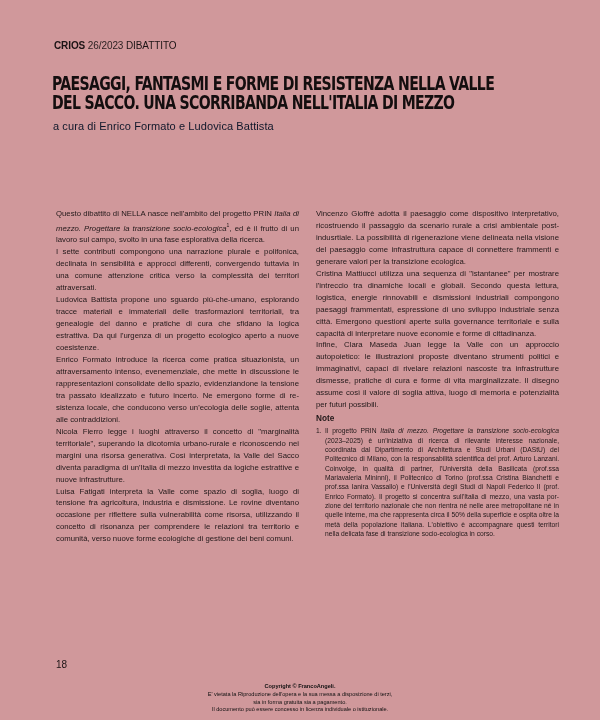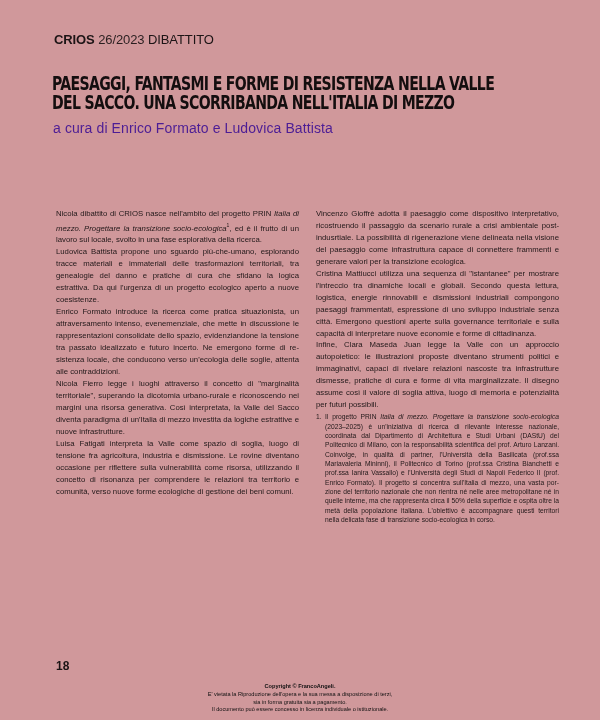--- a/index.html
+++ b/index.html
@@ -4,41 +4,41 @@
 <style>
   html, body { margin: 0; padding: 0; }
   body {
     width: 600px; height: 720px; overflow: hidden;
     background: #d0989b;
     font-family: "Liberation Sans", sans-serif;
     color: #1c1415;
     position: relative;
   }
   .header-line {
-    position: absolute; left: 54px; top: 32px;
-    font-size: 13px; letter-spacing: -0.1px;
+    position: absolute; left: 54px; top: 40px;
+    font-size: 10px; letter-spacing: -0.1px;
     white-space: nowrap;
   }
   .header-line .crios { font-weight: bold; }
   .header-line .issue { font-weight: normal; color: #2a1f20; }
   .header-line .section { font-weight: normal; }
   .title {
     position: absolute; left: 52px; top: 74px; width: 510px;
     font-family: "DejaVu Sans", sans-serif;
     font-weight: bold;
     font-size: 19px; line-height: 19px;
     letter-spacing: -0.9px;
     transform: scaleX(0.74); transform-origin: left top;
     width: 690px;
     color: #140e0f;
     margin: 0;
   }
   .subtitle {
     position: absolute; left: 53px; top: 120px;
-    font-size: 14px; color: #4c1d95; white-space: nowrap;
+    font-size: 11px; color: #0f172a; white-space: nowrap;
     letter-spacing: 0.1px;
   }
   .col {
     position: absolute; top: 208px; width: 243px;
     font-size: 7.75px; line-height: 11.95px;
     text-align: justify; hyphens: manual;
     color: #211819;
   }
   .col p { margin: 0; }
   .col-left { left: 56px; }
@@ -46,21 +46,21 @@
   .col i { font-style: italic; }
   .note-head {
     font-weight: bold; font-size: 8.2px; margin-top: 2px; line-height: 12px;
   }
   .note {
     display: flex; font-size: 6.7px; line-height: 9.35px; margin-top: 1px;
   }
   .note-num { width: 9px; flex: none; }
   .note-text { flex: 1; text-align: justify; }
   .page-num {
-    position: absolute; left: 56px; top: 659px; font-size: 12px; font-weight: bold;
+    position: absolute; left: 56px; top: 659px; font-size: 10px; font-weight: normal;
   }
   .copyright {
     position: absolute; left: 0; top: 683px; width: 600px;
     text-align: center; font-size: 5.6px; line-height: 7.8px; color: #111;
     font-weight: bold;
   }
   .copyright div { font-weight: normal; }
   .copyright div:first-child { font-weight: bold; }
 </style>
 </head>
@@ -73,31 +73,33 @@
 </div>
 
 <h1 class="title">
   <span>PAESAGGI, FANTASMI E FORME DI RESISTENZA NELLA VALLE</span><br>
   <span>DEL SACCO. UNA SCORRIBANDA NELL'ITALIA DI MEZZO</span>
 </h1>
 
 <div class="subtitle">a cura di Enrico Formato e Ludovica Battista</div>
 
 <div class="col col-left">
-  <p><span>Nicola dibattito di CRIOS nasce nell'ambito del progetto PRIN </span><i>Italia di mezzo. Progettare la transizione socio-e­cologica</i><sup style="font-size:5px">1</sup><span>, ed è il frutto di un lavoro sul locale, svolto in una fase esplorativa della ricerca.</span></p>
+  <p><span>Questo dibattito di NELLA nasce nell'ambito del progetto PRIN </span><i>Italia di mezzo. Progettare la transizione socio-e­cologica</i><sup style="font-size:5px">1</sup><span>, ed è il frutto di un lavoro sul campo, svolto in una fase esplorativa della ricerca.</span></p>
+  <p>I sette contributi compongono una narrazione plurale e polifonica, declinata in sensibilità e approcci differenti, convergendo tuttavia in una comune attenzione critica verso la complessità dei territori attraversati.</p>
   <p>Ludovica Battista propone uno sguardo più-che-umano, esplorando tracce materiali e immateriali delle trasfor­mazioni territoriali, tra genealogie del danno e pratiche di cura che sfidano la logica estrattiva. Da qui l'urgenza di un progetto ecologico aperto a nuove coesistenze.</p>
   <p>Enrico Formato introduce la ricerca come pratica situa­zionista, un attraversamento intenso, evenemenziale, che mette in discussione le rappresentazioni consolida­te dello spazio, evidenziandone la tensione tra passato idealizzato e futuro incerto. Ne emergono forme di re­sistenza locale, che conducono verso un'ecologia delle soglie, attenta alle contraddizioni.</p>
   <p>Nicola Fierro legge i luoghi attraverso il concetto di "mar­ginalità territoriale", superando la dicotomia urbano-ru­rale e riconoscendo nei margini una risorsa generativa. Così interpretata, la Valle del Sacco diventa paradigma di un'Italia di mezzo investita da logiche estrattive e nuove infrastrutture.</p>
   <p>Luisa Fatigati interpreta la Valle come spazio di soglia, luogo di tensione fra agricoltura, industria e dismissione. Le rovine diventano occasione per riflettere sulla vulne­rabilità come risorsa, utilizzando il concetto di risonanza per comprendere le relazioni tra territorio e comunità, verso nuove forme ecologiche di gestione dei beni co­muni.</p>
 </div>
 
 <div class="col col-right">
   <p>Vincenzo Gioffrè adotta il paesaggio come dispositivo interpretativo, ricostruendo il passaggio da scenario ru­rale a crisi ambientale post-indusrtiale. La possibilità di rigenerazione viene delineata nella visione del paesag­gio come infrastruttura capace di connettere frammenti e generare valori per la transizione ecologica.</p>
   <p>Cristina Mattiucci utilizza una sequenza di "istantanee" per mostrare l'intreccio tra dinamiche locali e globali. Secondo questa lettura, logistica, energie rinnovabili e dismissioni industriali compongono paesaggi frammen­tati, espressione di uno sviluppo industriale senza città. Emergono questioni aperte sulla governance territoriale e sulla capacità di interpretare nuove economie e forme di cittadinanza.</p>
   <p>Infine, Clara Maseda Juan legge la Valle con un approc­cio autopoietico: le illustrazioni proposte diventano stru­menti politici e immaginativi, capaci di rivelare relazioni nascoste tra infrastrutture dismesse, pratiche di cura e forme di vita marginalizzate. Il disegno assume così il va­lore di soglia attiva, luogo di memoria e potenzialità per futuri possibili.</p>
+  <div class="note-head">Note</div>
   <div class="note">
     <span class="note-num">1.</span>
     <span class="note-text"><span>Il progetto PRIN </span><i>Italia di mezzo. Progettare la transizione socio-ecologica</i><span> (2023–2025) è un'iniziativa di ricerca di ri­levante interesse nazionale, coordinata dal Dipartimento di Architettura e Studi Urbani (DAStU) del Politecnico di Mila­no, con la responsabilità scientifica del prof. Arturo Lanzani. Coinvolge, in qualità di partner, l'Università della Basilicata (prof.ssa Mariavaleria Mininni), il Politecnico di Torino (prof.ssa Cristina Bianchetti e prof.ssa Ianira Vassallo) e l'Univer­sità degli Studi di Napoli Federico II (prof. Enrico Formato). Il progetto si concentra sull'Italia di mezzo, una vasta por­zione del territorio nazionale che non rientra né nelle aree metropolitane né in quelle interne, ma che rappresenta cir­ca il 50% della superficie e ospita oltre la metà della popo­lazione italiana. L'obiettivo è accompagnare questi territori nella delicata fase di transizione socio-ecologica in corso.</span></span>
   </div>
 </div>
 
 <div class="page-num">18</div>
 
 <div class="copyright">
   <div>Copyright © FrancoAngeli.</div>

